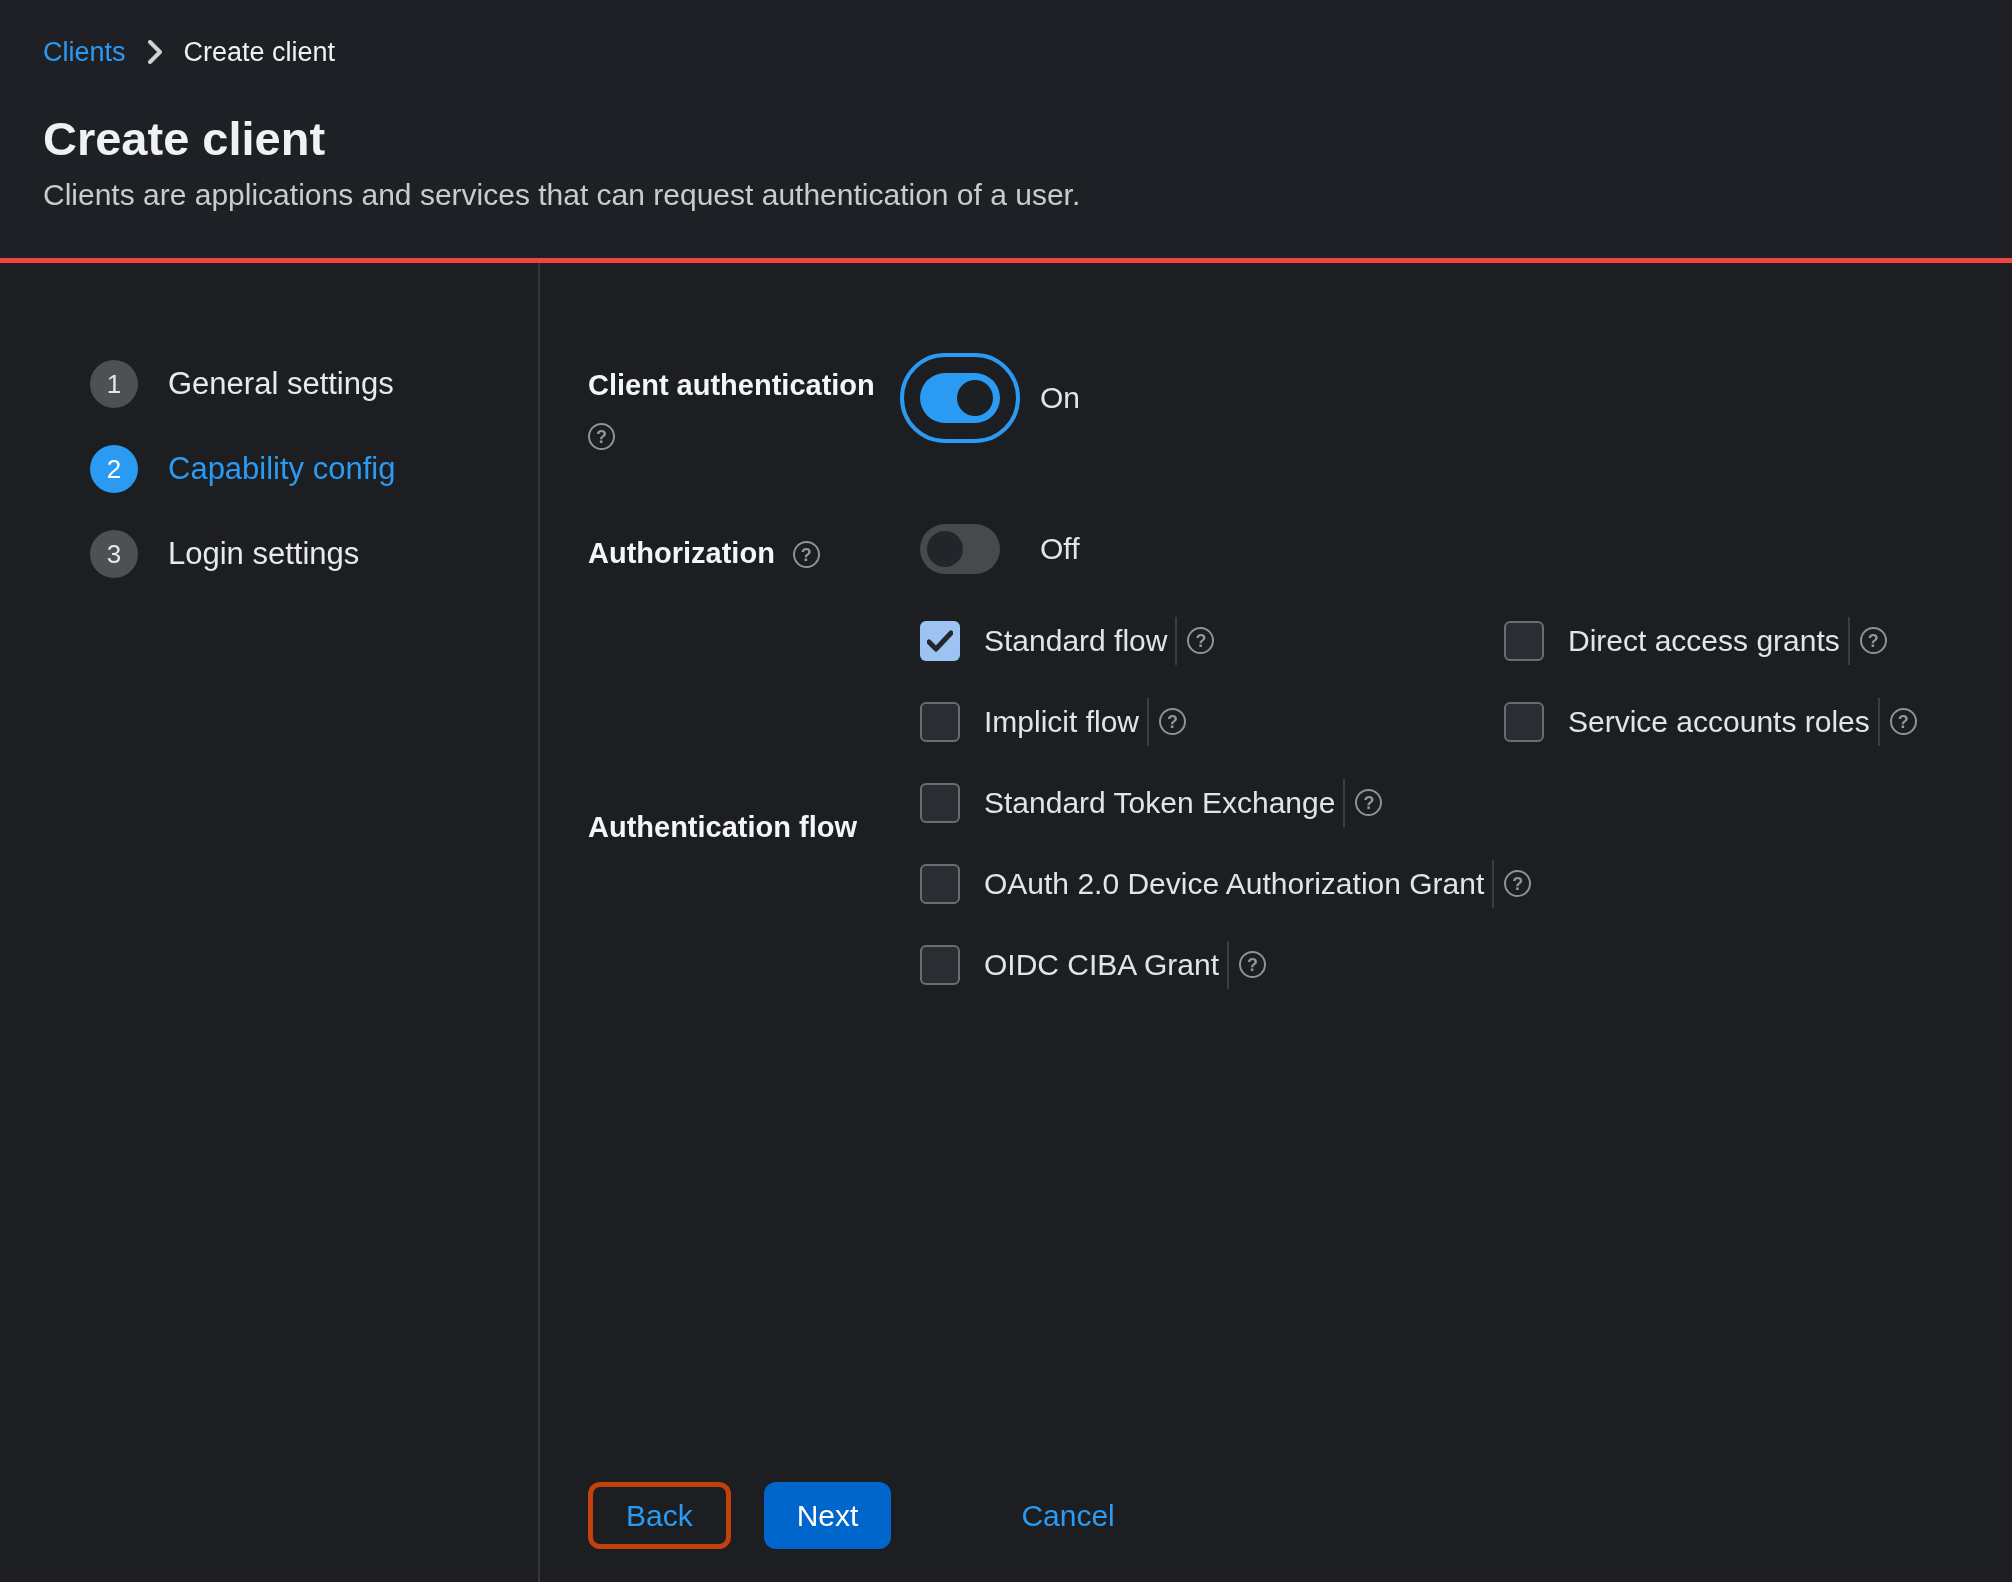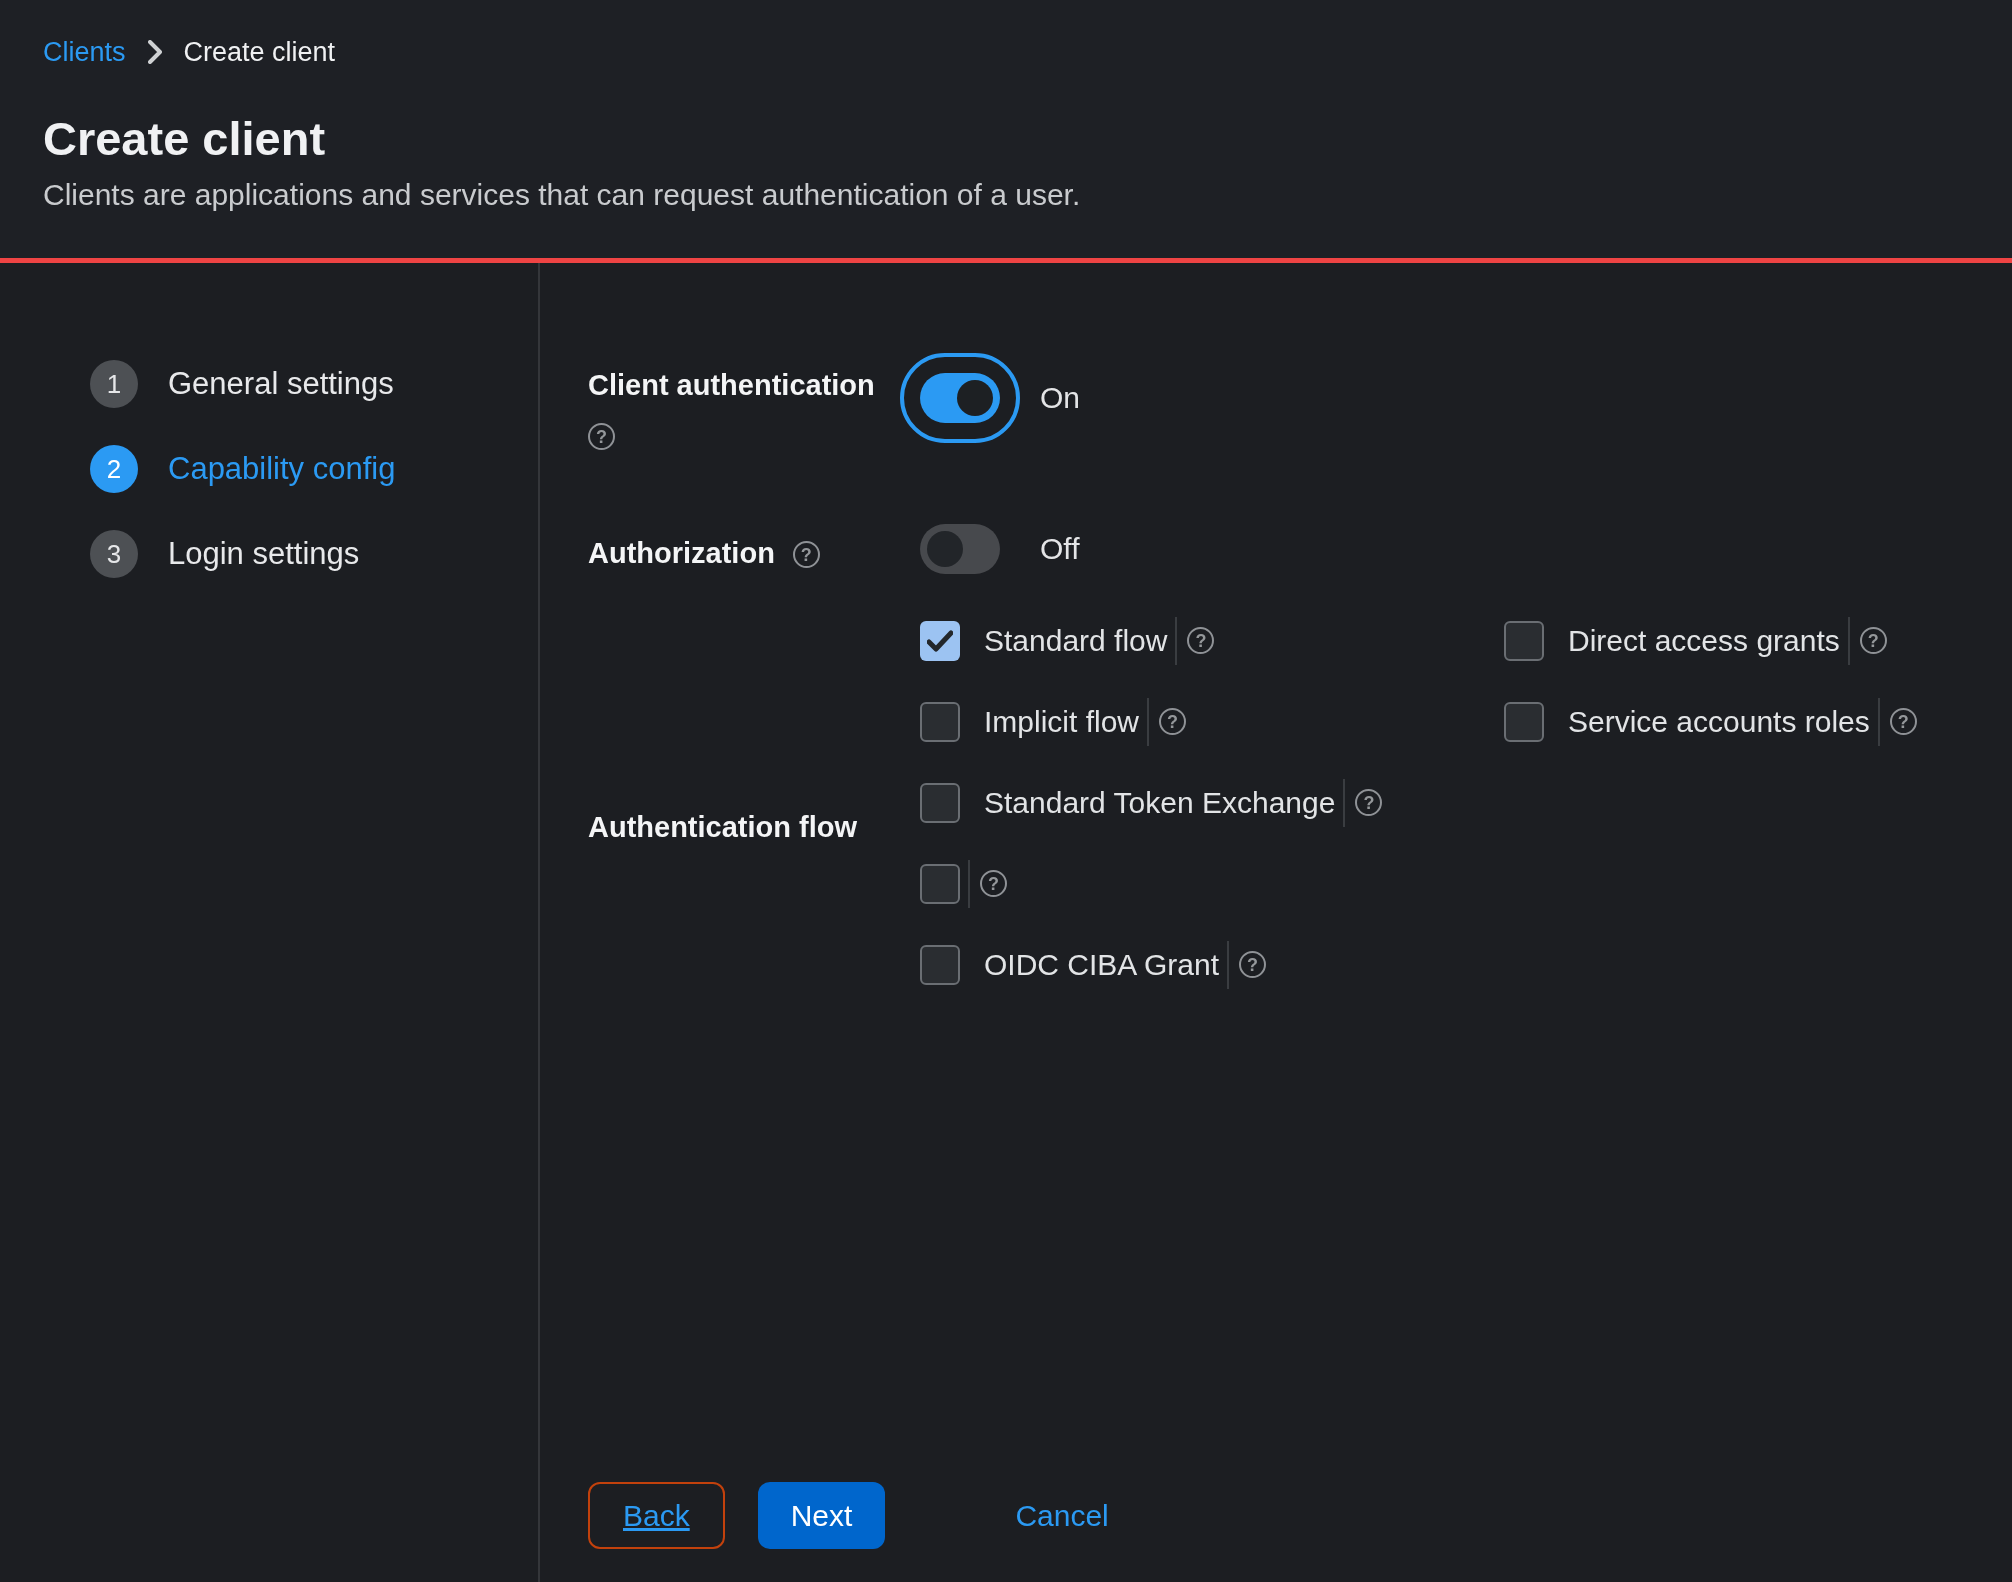--- a/index.html
+++ b/index.html
@@ -180,21 +180,21 @@
   
   .wizard-footer { margin-top: auto; display: flex; align-items: center; }
   .btn {
     height: 67px;
     padding: 0 33px;
     font-size: 30px;
     font-family: "Liberation Sans", sans-serif;
     border-radius: 12px;
     cursor: pointer;
   }
-  .btn-back { background: transparent; border: 2px solid #c2410c; color: #2b9af3; text-decoration: underline; }
+  .btn-back { background: transparent; border: 5px solid #c2410c; color: #2b9af3; }
   .btn-next { background: #0066cc; border: none; color: #ffffff; margin-left: 33px; }
   .btn-cancel {
     background: none; border: none;
     color: #2b9af3;
     font-size: 30px;
     font-family: "Liberation Sans", sans-serif;
     margin-left: 130px;
     cursor: pointer;
   }
 </style>
@@ -290,20 +290,21 @@
 
           <div class="cb-row">
             <span class="checkbox unchecked"></span>
             <span class="cb-label">Standard Token Exchange</span>
             <span class="cb-divider"></span>
             <span class="help-icon">?</span>
           </div>
 
           <div class="cb-row">
             <span class="checkbox unchecked"></span>
+            <span class="cb-label">OAuth 2.0 Device Authorization Grant</span>
             <span class="cb-divider"></span>
             <span class="help-icon">?</span>
           </div>
 
           <div class="cb-row">
             <span class="checkbox unchecked"></span>
             <span class="cb-label">OIDC CIBA Grant</span>
             <span class="cb-divider"></span>
             <span class="help-icon">?</span>
           </div>

